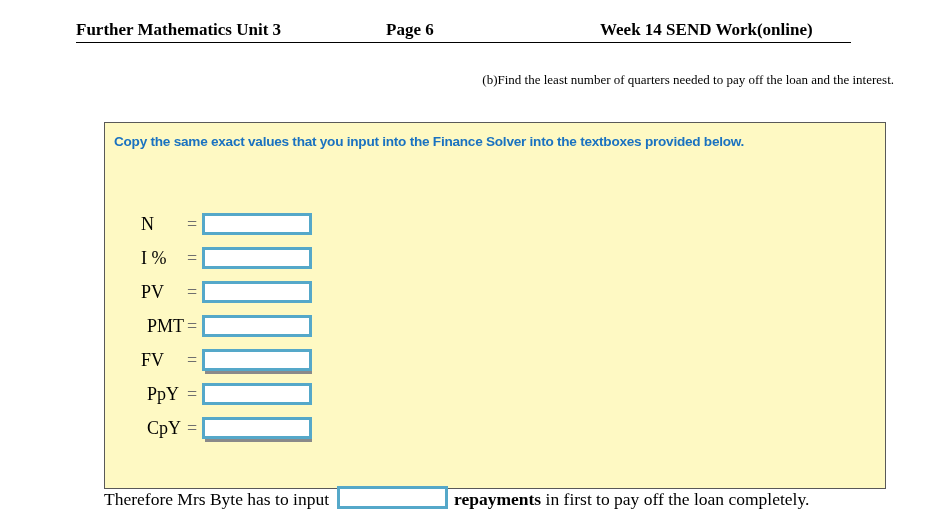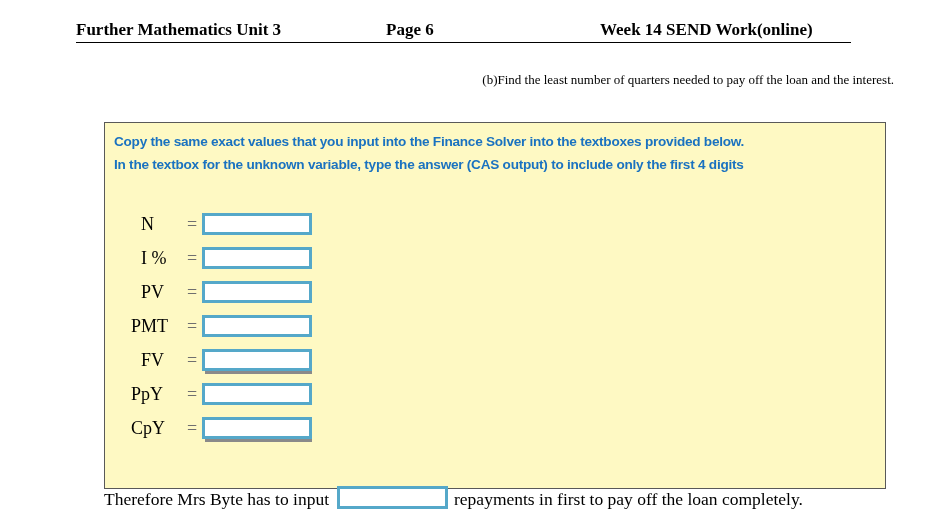--- a/index.html
+++ b/index.html
@@ -107,21 +107,21 @@
     left: 0;
     top: 0;
     width: 52px;
     font-family: "Liberation Serif", serif;
     font-size: 18px;
     line-height: 27px;
     text-align: left;
     white-space: nowrap;
   }
   .field-label.narrow  { left: 10px; }
-  .field-label.wide    { left: 0px;  }
+  .field-label.wide    { left: 16px;  }
   .field-eq {
     position: absolute;
     left: 56px;
     top: 0;
     font-family: "Liberation Serif", serif;
     font-size: 18px;
     line-height: 27px;
     color: #6f6f6f;
   }
   .field-box {
@@ -153,21 +153,21 @@
     position: absolute;
     left: 104px;
     top: 484px;
     width: 815px;
     height: 28px;
     font-size: 17.5px;
     line-height: 26px;
     white-space: nowrap;
   }
   .conclusion .c-text { vertical-align: middle; }
-  .conclusion .c-bold { font-weight: 400; vertical-align: middle; margin-top: 28px; }
+  .conclusion .c-bold { font-weight: 700; vertical-align: middle; margin-top: 28px; }
   .conclusion .c-box {
     display: inline-block;
     vertical-align: middle;
     width: 111px;
     height: 23px;
     box-sizing: border-box;
     border: 3px solid #55a8c9;
     background: #ffffff;
     margin: 0 6px 2px 8px;
     padding: 0 4px;
@@ -186,21 +186,20 @@
 </div>
 
 <div class="question-line">
   <span class="q-label">(b)</span><span>Find the least number of quarters needed to pay off the loan and the interest.</span>
 </div>
 
 <div class="answer-panel">
 
   <div class="instructions">
     <p>Copy the same exact values that you input into the Finance Solver into the textboxes provided below.</p>
-    <p>In the textbox for the unknown variable, type the answer (CAS output) to include only the first 4 digits</p>
   </div>
 
   <div class="fields">
 
     <div class="field-row">
       <span class="field-label narrow">N</span>
       <span class="field-eq">=</span>
       <input class="field-box" type="text" value="" style="">
     </div>
 

